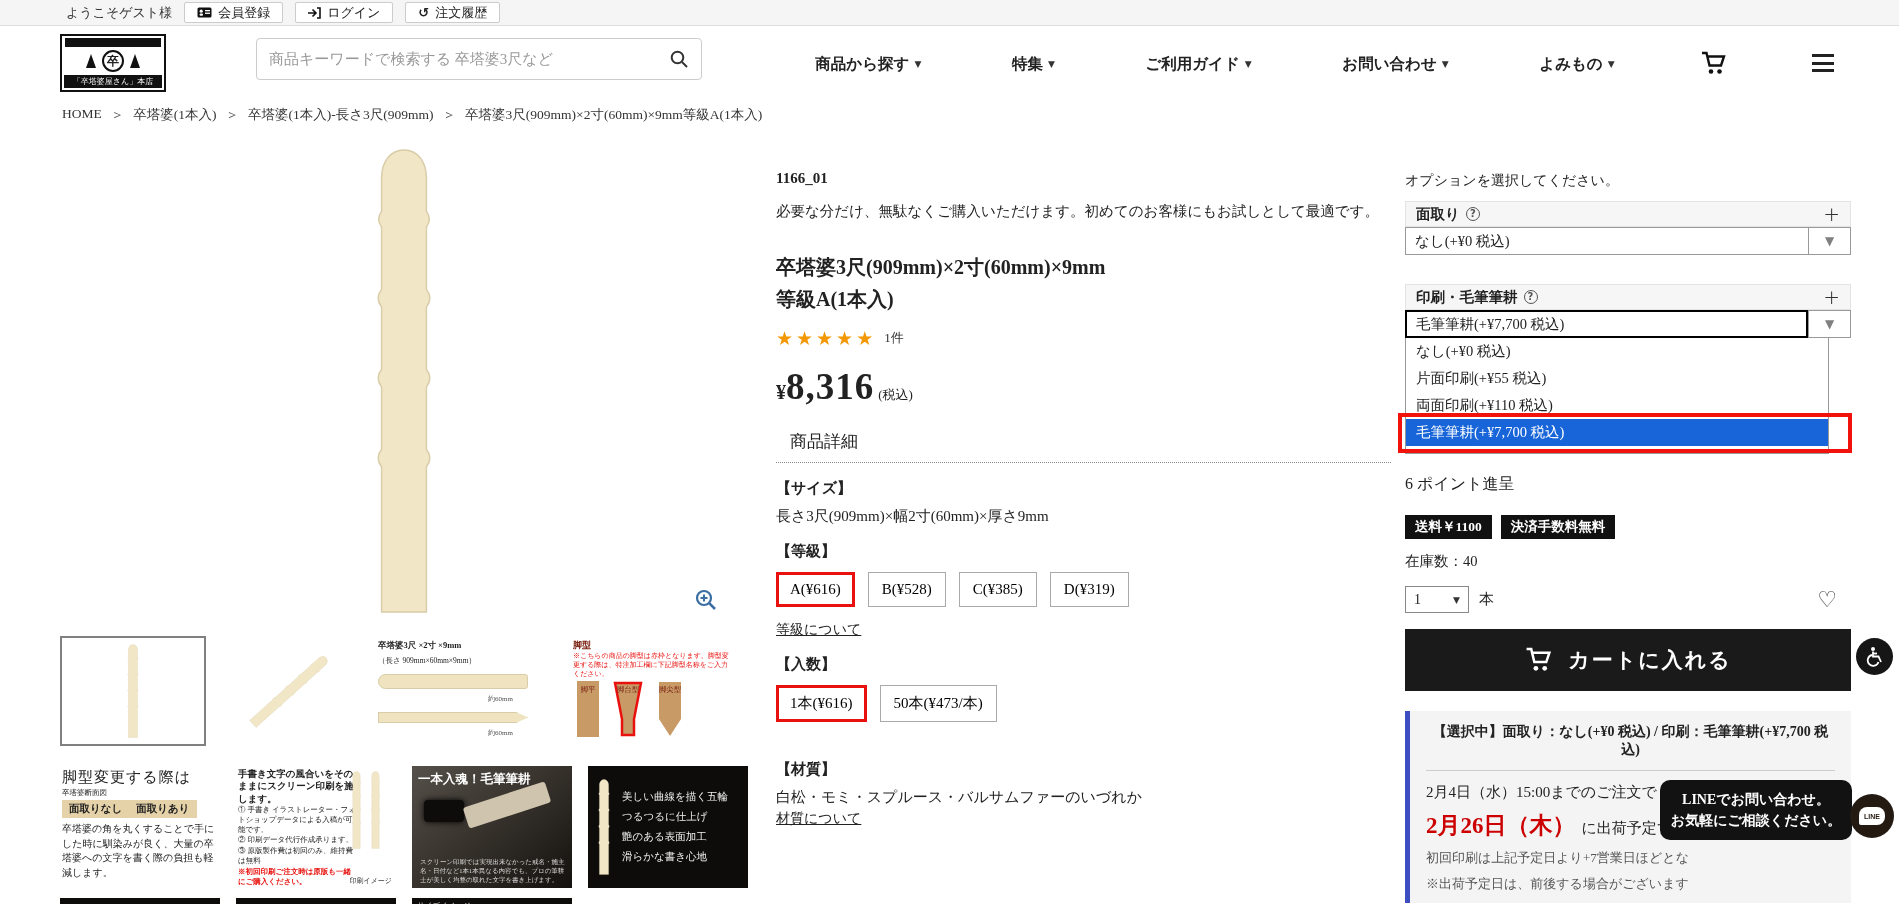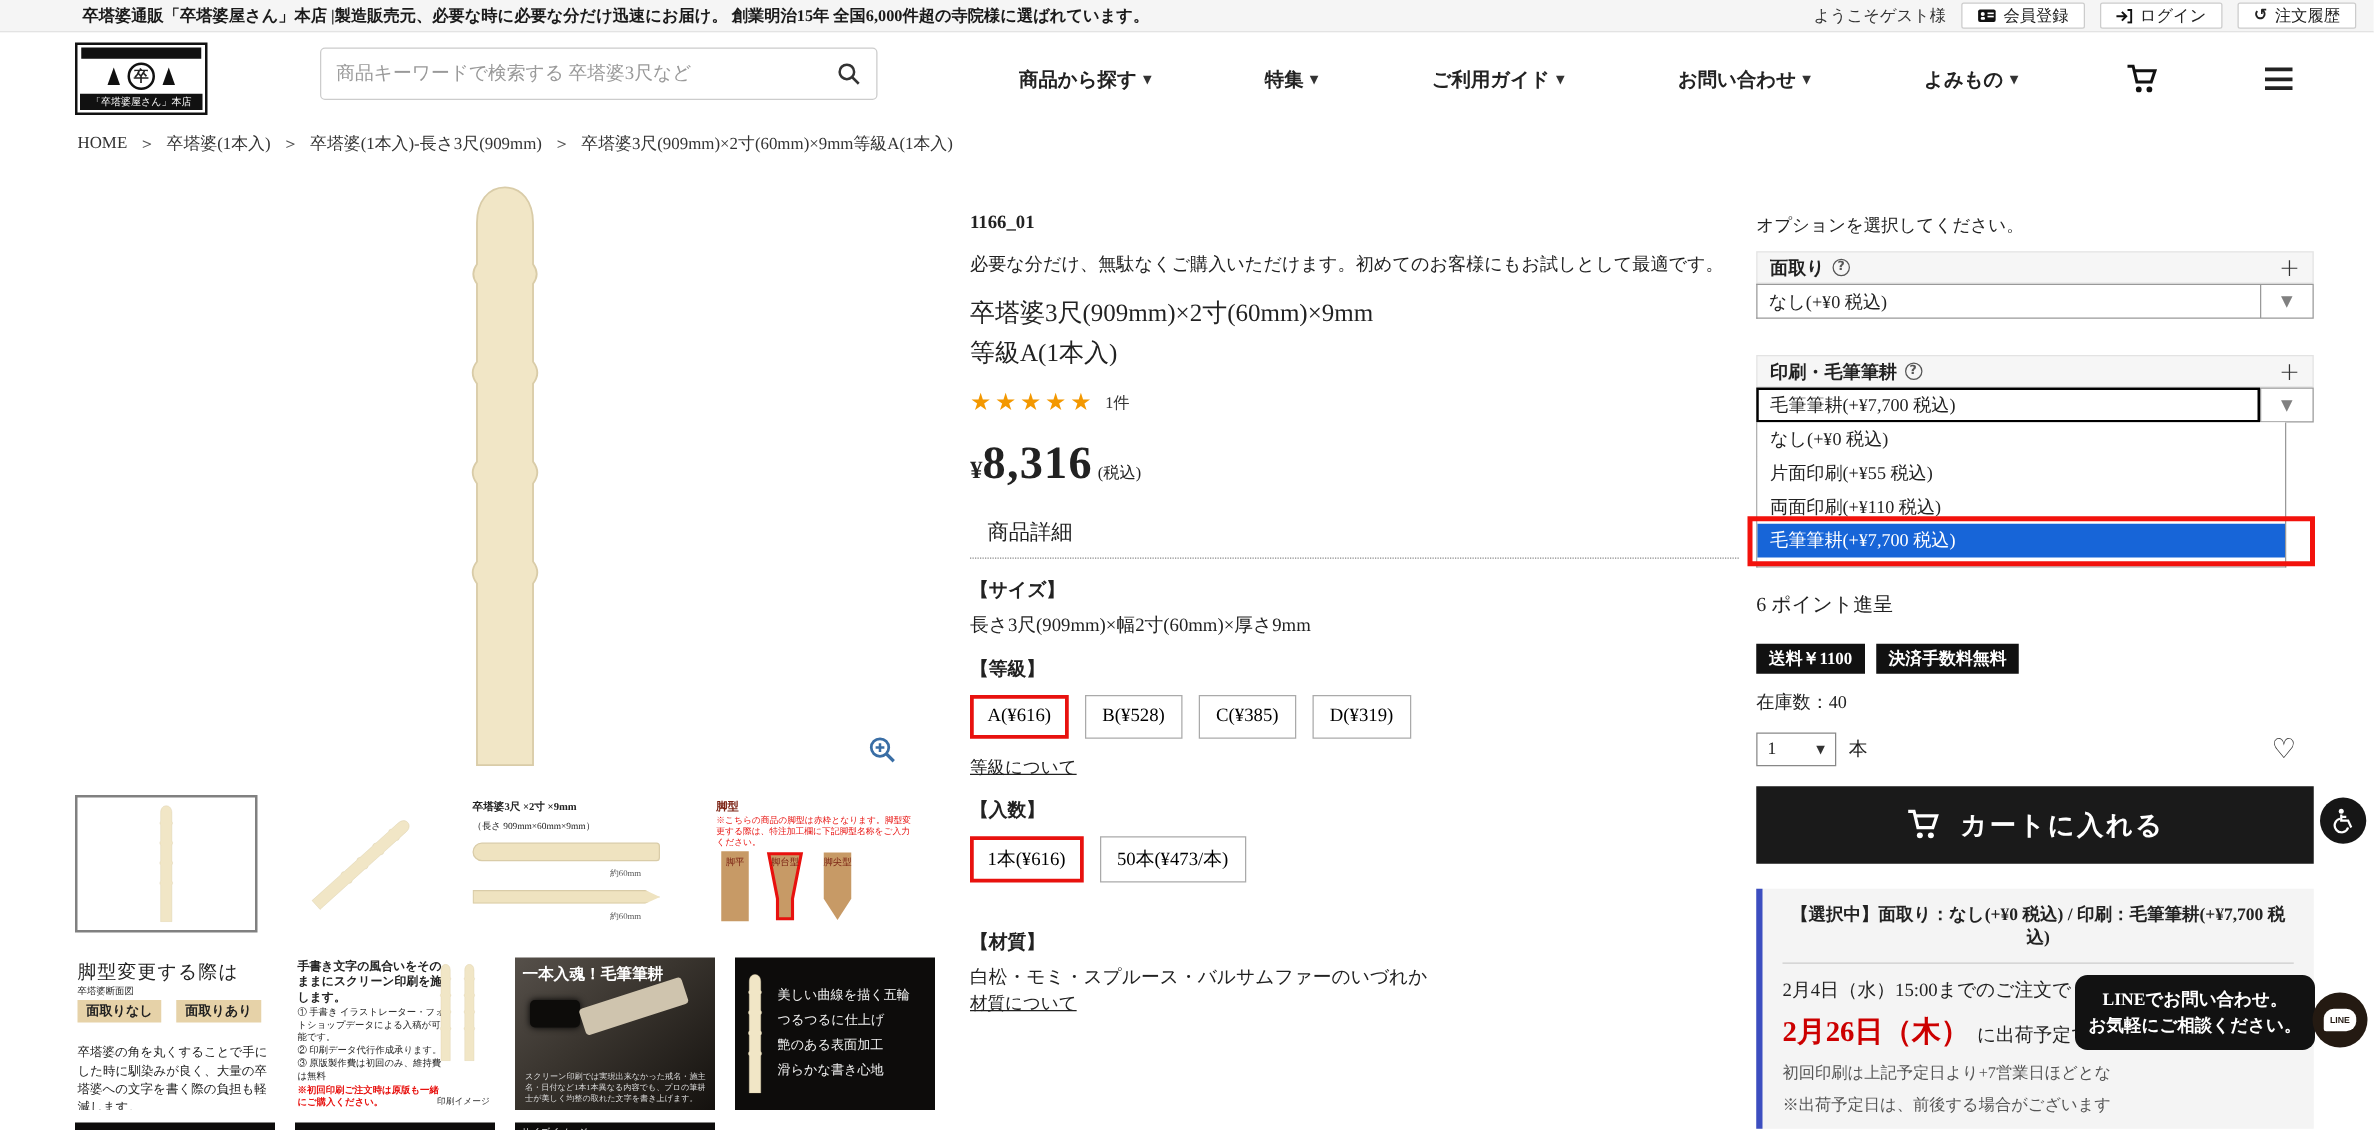--- a/index.html
+++ b/index.html
@@ -83,21 +83,21 @@
                font-size:7.5px; color:#7b2213; white-space:nowrap; }
   .leg-flat { width:22px; height:56px; background:#c79a66; }
 
   .tiles { display:flex; gap:16px; margin-top:20px; }
   .tile { width:160px; height:122px; overflow:hidden; position:relative; }
   .tile-light { background:#fff; }
   .tile-dark { background:#161412; }
   .t-chamfer { padding:2px 2px; }
   .chamfer-title { font-size:15px; letter-spacing:1px; }
   .chamfer-sub { font-size:7.5px; margin:1px 0 2px 0; }
-  .chamfer-btns { display:flex; gap:12px; margin-bottom:18px; }
+  .chamfer-btns { display:flex; gap:0; margin-bottom:4px; }
   .chamfer-btn { background:#e6d2a8; padding:2px 7px; font-size:10.5px; font-weight:bold; }
   .chamfer-desc { font-size:10px; line-height:1.45; }
   .t-print { padding:2px 2px; }
   .print-title { font-size:9.5px; font-weight:bold; line-height:1.3; width:118px; }
   .print-item { font-size:7.5px; line-height:1.35; width:118px; }
   .print-warn { font-size:7.5px; line-height:1.35; color:#e8110e; font-weight:bold; width:118px; margin-top:1px; }
   .print-caption { position:absolute; right:4px; bottom:2px; font-size:7px; color:#333; }
   .print-strips { position:absolute; right:14px; top:4px; display:flex; gap:6px; }
   .t-brush { background:linear-gradient(140deg,#56504a 0%,#39342e 45%,#14110e 100%); }
   .brush-title { position:absolute; left:6px; top:5px; color:#fff; font-size:12.5px; font-weight:bold; }
@@ -109,21 +109,21 @@
   .t-finish { display:flex; align-items:center; padding:10px 8px; gap:10px; background:#0d0c0b; }
   .finish-lines { color:#f2f2f2; font-size:10.5px; line-height:1.9; white-space:nowrap; }
   .tiles-bottom { display:flex; gap:16px; margin-top:10px; }
   .tile-b { width:160px; height:60px; background:#0d0c0b; position:relative; }
   .size-caption { position:absolute; left:5px; top:3px; color:#eee; font-size:7.5px; }
 
   
   .center { position:absolute; left:776px; top:170px; width:615px; }
   .p-code { font-size:15px; font-weight:bold; }
   .p-lead { font-size:14.5px; margin-top:15px; white-space:nowrap; }
-  .p-title { font-size:20px; font-weight:normal; margin-top:14px; line-height:1.6; }
+  .p-title { font-size:20px; font-weight:bold; margin-top:30px; line-height:1.6; }
   .p-rating { display:flex; align-items:center; gap:8px; margin-top:12px; }
   .stars { color:#f39800; font-size:19px; letter-spacing:3px; font-family:"DejaVu Sans",sans-serif; }
   .review-count { font-size:13px; color:#333; }
   .p-price { margin-top:16px; display:flex; align-items:baseline; }
   .price-cur { font-size:20px; font-weight:bold; }
   .price-num { font-size:37px; font-weight:bold; letter-spacing:1px; }
   .price-tax { font-size:13px; margin-left:4px; }
   .p-details-h { margin-top:22px; font-size:17px; padding:0 0 9px 14px;
                  border-bottom:1px dotted #888; }
   .spec-h { font-size:15px; font-weight:bold; margin-top:16px; }
@@ -202,21 +202,20 @@
 </head>
 <body>
 
 <svg width="0" height="0" style="position:absolute">
   <symbol id="sotoba" viewBox="0 0 80 480">
     <path d="M40 3 C26 3 17 15 17 32 L17 66 Q11 74 17 82 L17 146 Q10 155 17 164 L17 228 Q10 237 17 246 L17 310 Q10 319 17 328 L17 477 L63 477 L63 328 Q70 319 63 310 L63 246 Q70 237 63 228 L63 164 Q70 155 63 146 L63 82 Q69 74 63 66 L63 32 C63 15 54 3 40 3 Z" fill="#f1e6c6" stroke="#d9cca8" stroke-width="1.5"></path>
   </symbol>
 </svg>
 
 <div class="topbar">
-  <div class="topbar-tagline">卒塔婆通販「卒塔婆屋さん」本店 |製造販売元、必要な時に必要な分だけ迅速にお届け。 創業明治15年 全国6,000件超の寺院様に選ばれています。</div>
   <div class="topbar-right">
     <span class="topbar-welcome">ようこそゲスト様</span>
     <span class="topbar-btn">
       <svg width="15" height="11" viewBox="0 0 15 11">
           <rect x="0.5" y="0.5" width="14" height="10" rx="1.5" fill="#111"></rect>
           <circle cx="4.2" cy="4.2" r="1.6" fill="#fff"></circle>
           <rect x="2.6" y="6.6" width="3.4" height="2.2" rx="1" fill="#fff"></rect>
           <rect x="8" y="3" width="5" height="1.3" fill="#fff"></rect>
           <rect x="8" y="5.6" width="5" height="1.3" fill="#fff"></rect>
         </svg>

